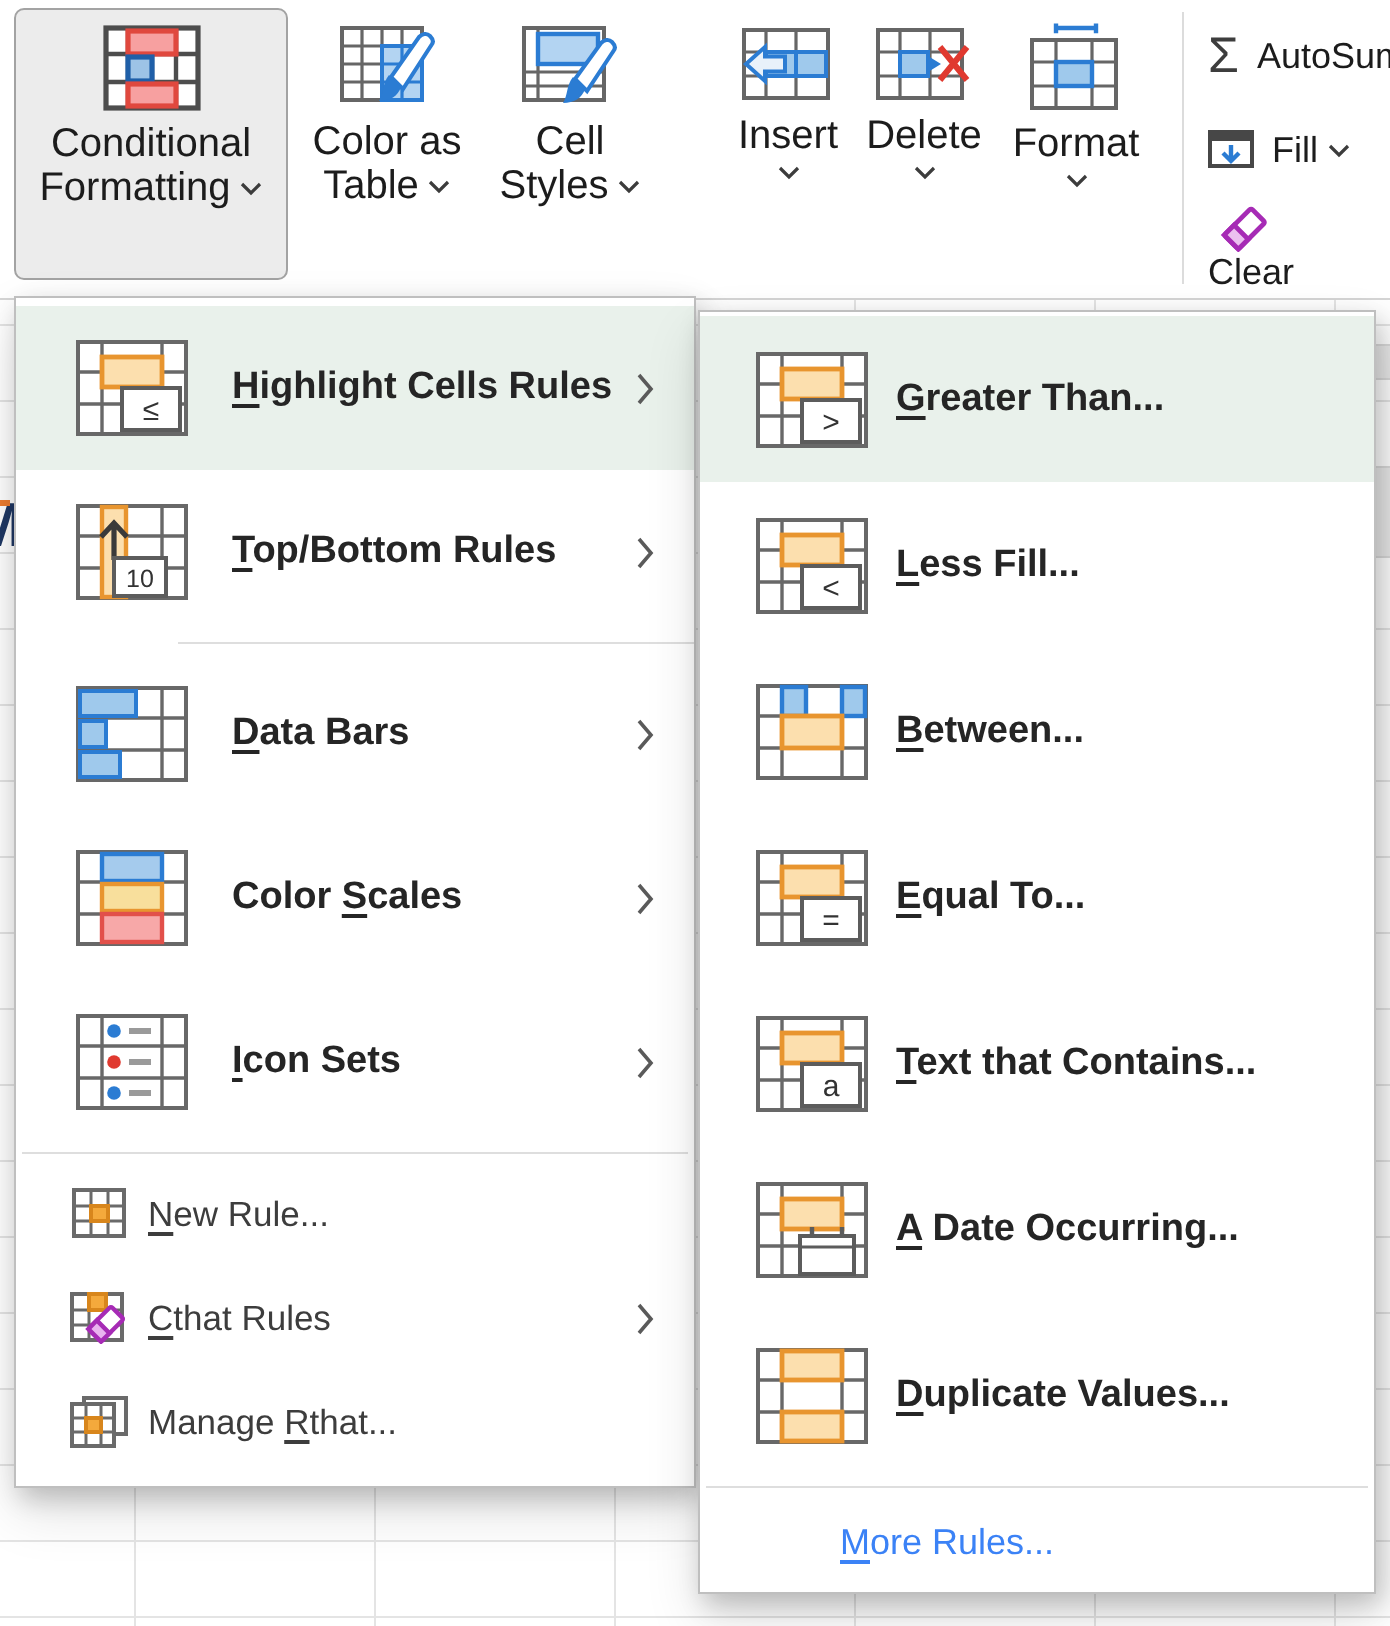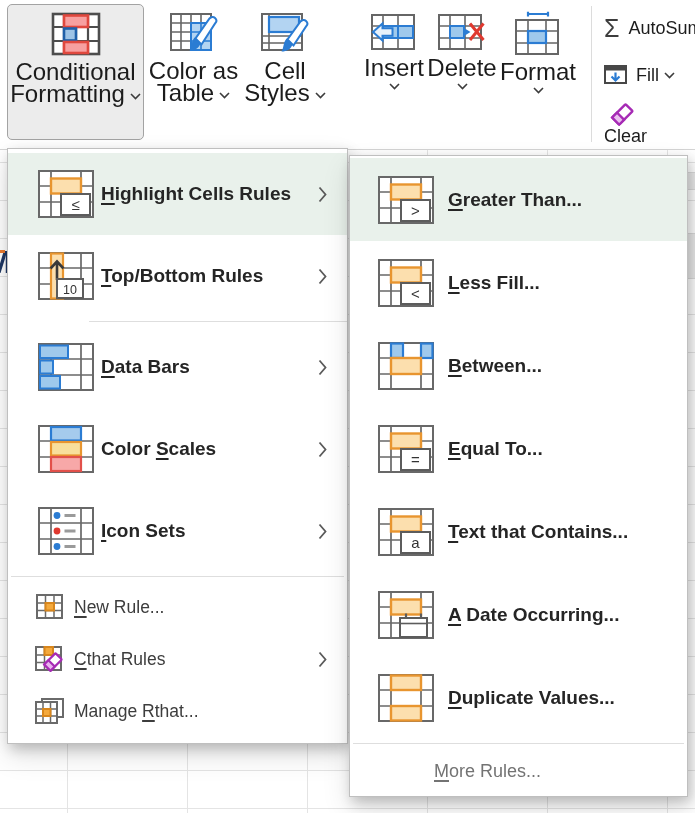--- a/index.html
+++ b/index.html
@@ -18,21 +18,21 @@
   .bg-block{position:absolute;background:#EAEAEA;border:1px solid #DADADA;z-index:1;}
   .bg-block.b1{left:686px;top:172px;width:9px;height:16px;}
   .bg-block.b2{left:686px;top:233px;width:9px;height:44px;}
 
   
   .ribbon{position:absolute;left:0;top:0;width:695px;height:149px;background:#fff;
     border-bottom:1px solid #D5D5D5;z-index:2;}
   .rbtn{position:absolute;top:4px;height:134px;display:flex;flex-direction:column;
     align-items:center;justify-content:flex-start;border-radius:5px;cursor:default;}
   .rbtn .ricon{margin-top:7px;}
-  .rbtn .rlabel{margin-top:5px;font-size:24px;line-height:22px;text-align:center;color:#1c1c1c;}
+  .rbtn .rlabel{margin-top:5px;font-size:20px;line-height:22px;text-align:center;color:#1c1c1c;}
   .rbtn.selected{background:#ECECEC;border:1.4px solid #A3A3A3;}
   .rbtn .line2{white-space:nowrap;}
   .chevron-down{display:inline-block;vertical-align:2px;margin-left:5px;}
   .rbtn.narrow .rlabel{margin-top:4px;}
   .rbtn.narrow .chev-row{margin-top:4px;}
   .cf{left:7px;width:135px;}
   .fat{left:146px;width:95px;}
   .cs{left:244px;width:82px;}
   .ins{left:360px;width:68px;align-items:center;}
   .del{left:426px;width:72px;}
@@ -50,24 +50,24 @@
   .menu,.submenu{position:absolute;background:#fff;border:1px solid #BFBFBF;
     box-shadow:3px 5px 12px rgba(0,0,0,.20),0 12px 26px rgba(0,0,0,.12);z-index:3;}
   .menu{left:7px;top:148px;width:339px;height:590px;padding-top:4px;box-sizing:content-box;}
   .submenu{left:349px;top:155px;width:337px;height:638px;padding-top:2px;z-index:4;}
   .mrow,.srow{display:flex;align-items:center;cursor:default;}
   .mrow.big{height:82px;padding:0 10px 0 30px;}
   .mrow.sm{height:52px;padding:0 10px 0 26px;}
   .srow{height:83px;padding:0 10px 0 28px;}
   .srow.more{height:46px;padding:0 10px 0 70px;}
   .hl{background:#E9F1EB;}
-  .lbl{font-size:19px;font-weight:bold;color:#252525;margin-left:7px;white-space:nowrap;}
+  .lbl{font-size:19px;font-weight:bold;color:#252525;margin-left:22px;white-space:nowrap;}
   .srow .lbl{margin-left:14px;}
   .mrow.sm .lbl{font-size:17.5px;font-weight:normal;color:#3d3d3d;margin-left:8px;}
-  .srow.more .lbl{font-size:18px;font-weight:normal;color:#737373;margin-left:14px;}
+  .srow.more .lbl{font-size:18px;font-weight:normal;color:#3b82f6;margin-left:0;}
   .lbl u{text-decoration-thickness:1.5px;text-underline-offset:3px;}
   .i56{width:56px;height:48px;flex:0 0 56px;display:flex;align-items:center;justify-content:center;}
   .i28{width:32px;height:28px;flex:0 0 32px;display:flex;align-items:center;justify-content:center;}
   .arr{margin-left:auto;margin-right:10px;display:flex;align-items:center;}
   .msep{height:1px;background:#DEDEDE;margin:4px 0;}
   .msep.indent{margin-left:81px;}
   .msep.full{margin-left:3px;margin-right:3px;}
   svg{display:block;}
 </style>
 </head>

